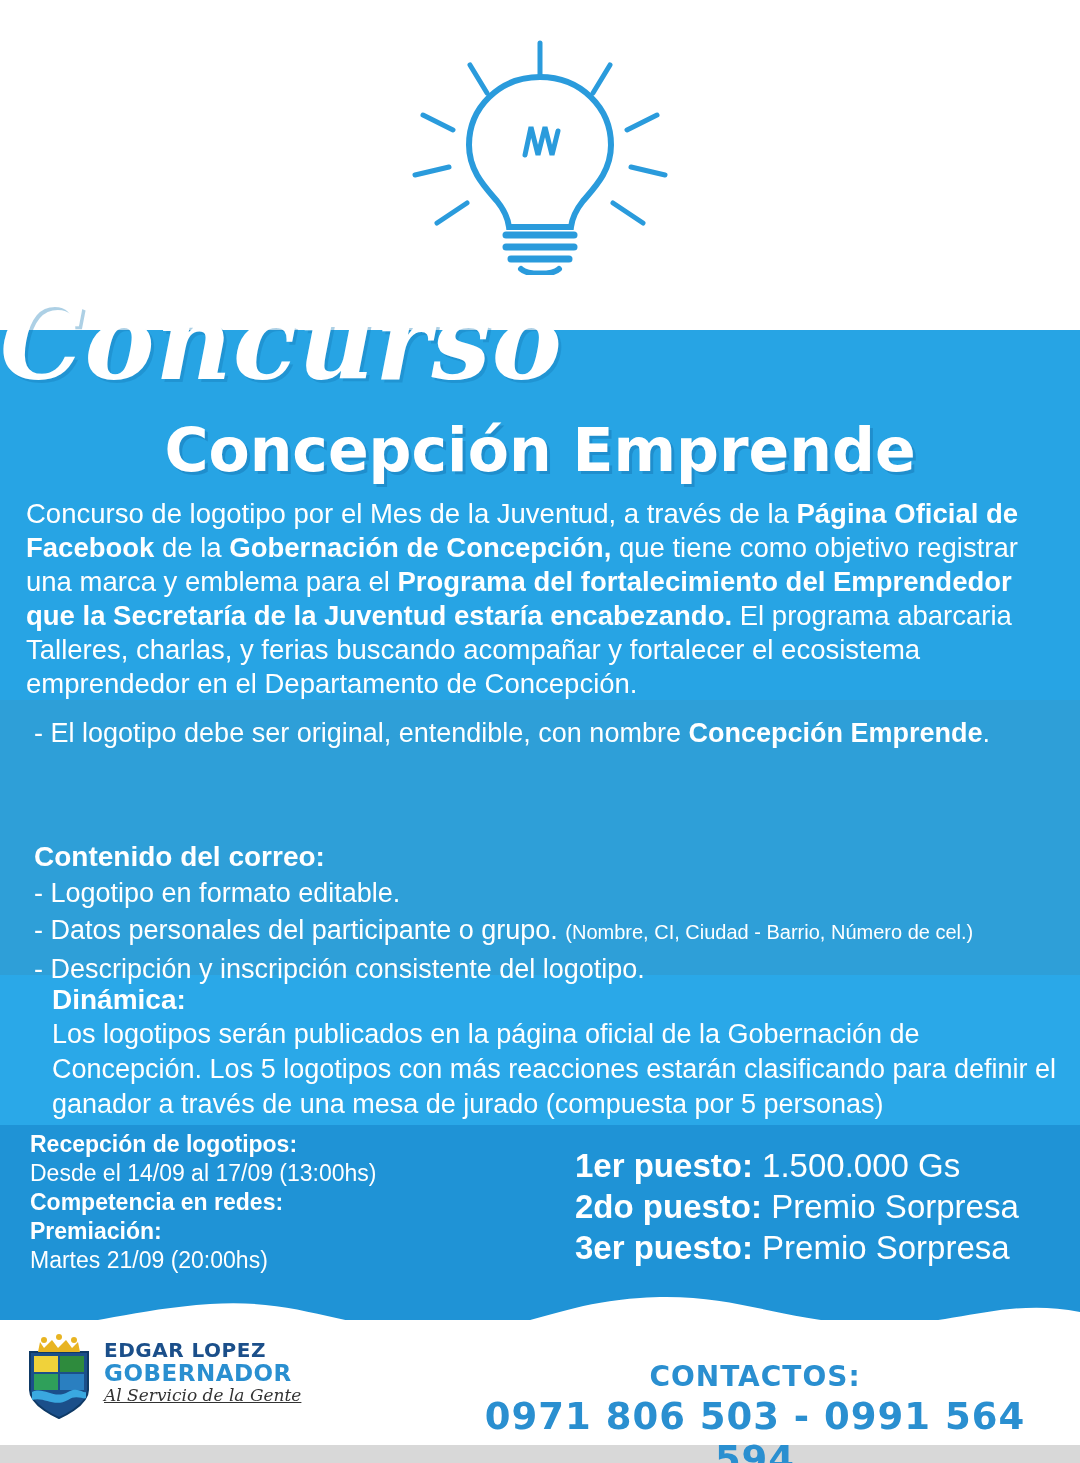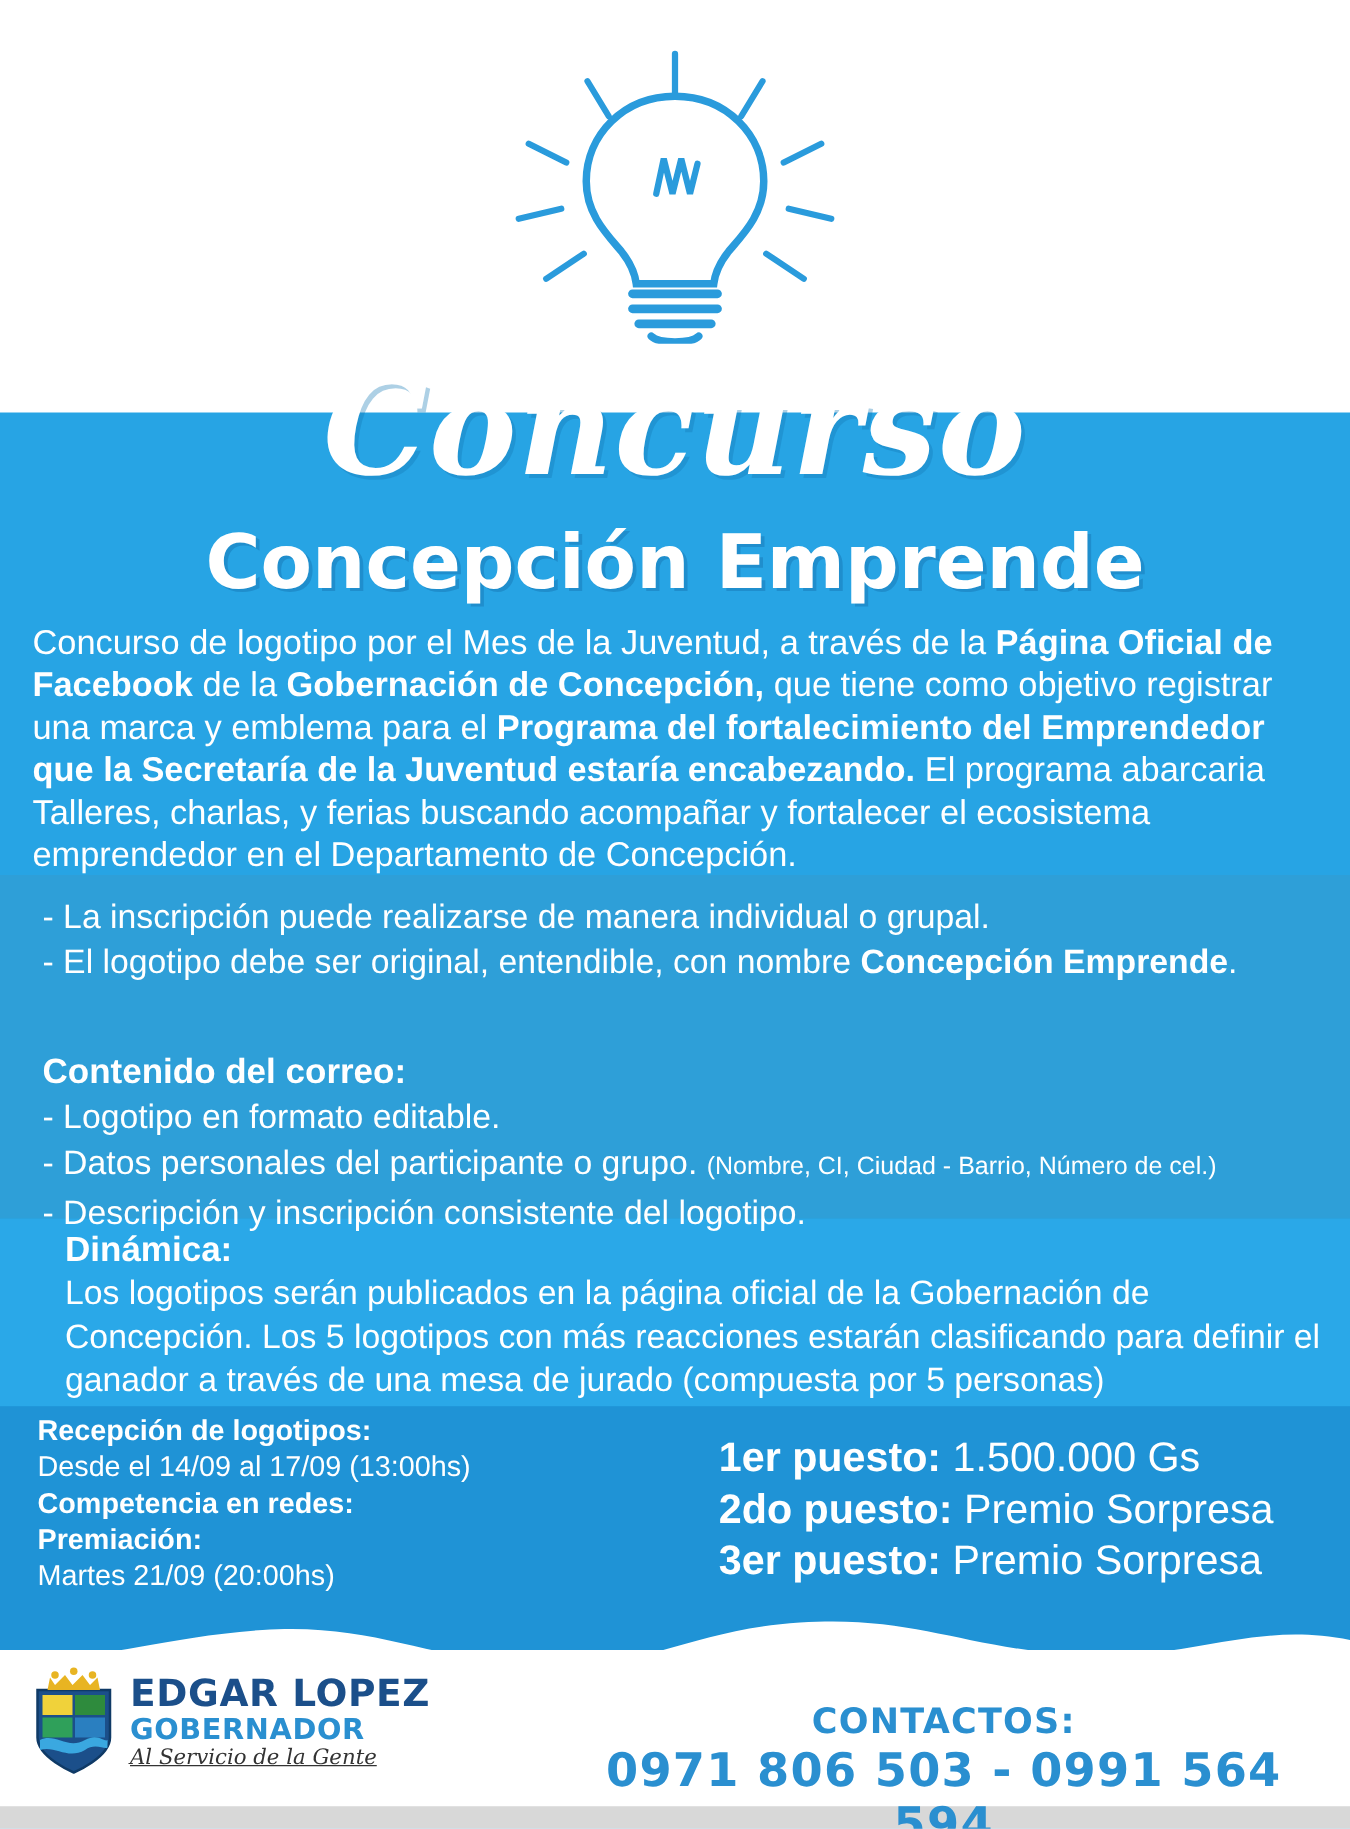--- a/index.html
+++ b/index.html
@@ -100,21 +100,20 @@
     width: 1080px;
     height: 70px;
     z-index: 4;
   }
 
   
   .script-title {
     position: absolute;
     top: 290px;
     width: 1080px;
-    text-align: center;
     z-index: 6;
     font-family: "DejaVu Serif", serif;
     font-style: italic;
     font-weight: bold;
     font-size: 105px;
     color: #ffffff;
     letter-spacing: 1px;
     text-shadow: 3px 3px 0 rgba(20,120,180,0.35);
     line-height: 1.0;
   }
@@ -227,21 +226,21 @@
   .gov-text {
     position: absolute;
     top: 1340px;
     left: 104px;
     z-index: 6;
     line-height: 1.05;
   }
   .gov-name {
     font-family: "DejaVu Sans", sans-serif;
     font-weight: bold;
-    font-size: 30px;
+    font-size: 20px;
     color: #1b4f8a;
     letter-spacing: 0.5px;
   }
   .gov-role {
     font-family: "DejaVu Sans", sans-serif;
     font-weight: bold;
     font-size: 23px;
     color: #2a8fd0;
     letter-spacing: 0.5px;
   }
@@ -319,21 +318,20 @@
   </svg>
 
   <div class="script-title">Concurso</div>
   <div class="main-title">Concepción Emprende</div>
 
   <div class="intro">
     <span>Concurso de logotipo por el Mes de la Juventud, a través de la </span><b>Página Oficial de Facebook</b><span> de la </span><b>Gobernación de Concepción,</b><span> que tiene como objetivo registrar una marca y emblema para el </span><b>Programa del fortalecimiento del Emprendedor que la Secretaría de la Juventud estaría encabezando.</b><span> El programa abarcaria Talleres, charlas, y ferias buscando acompañar y fortalecer el ecosistema emprendedor en el Departamento de Concepción.</span>
   </div>
 
   <div class="rules">
-    <div>- La inscripción puede realizarse de manera individual o grupal.</div>
     <div>
       <span>- El logotipo debe ser original, entendible, con nombre </span><b>Concepción Emprende</b><span>.</span>
     </div>
   </div>
 
   <div class="mail-block">
     <div class="section-head">Contenido del correo:</div>
     <div>- Logotipo en formato editable.</div>
     <div>
       <span>- Datos personales del participante o grupo.</span>

